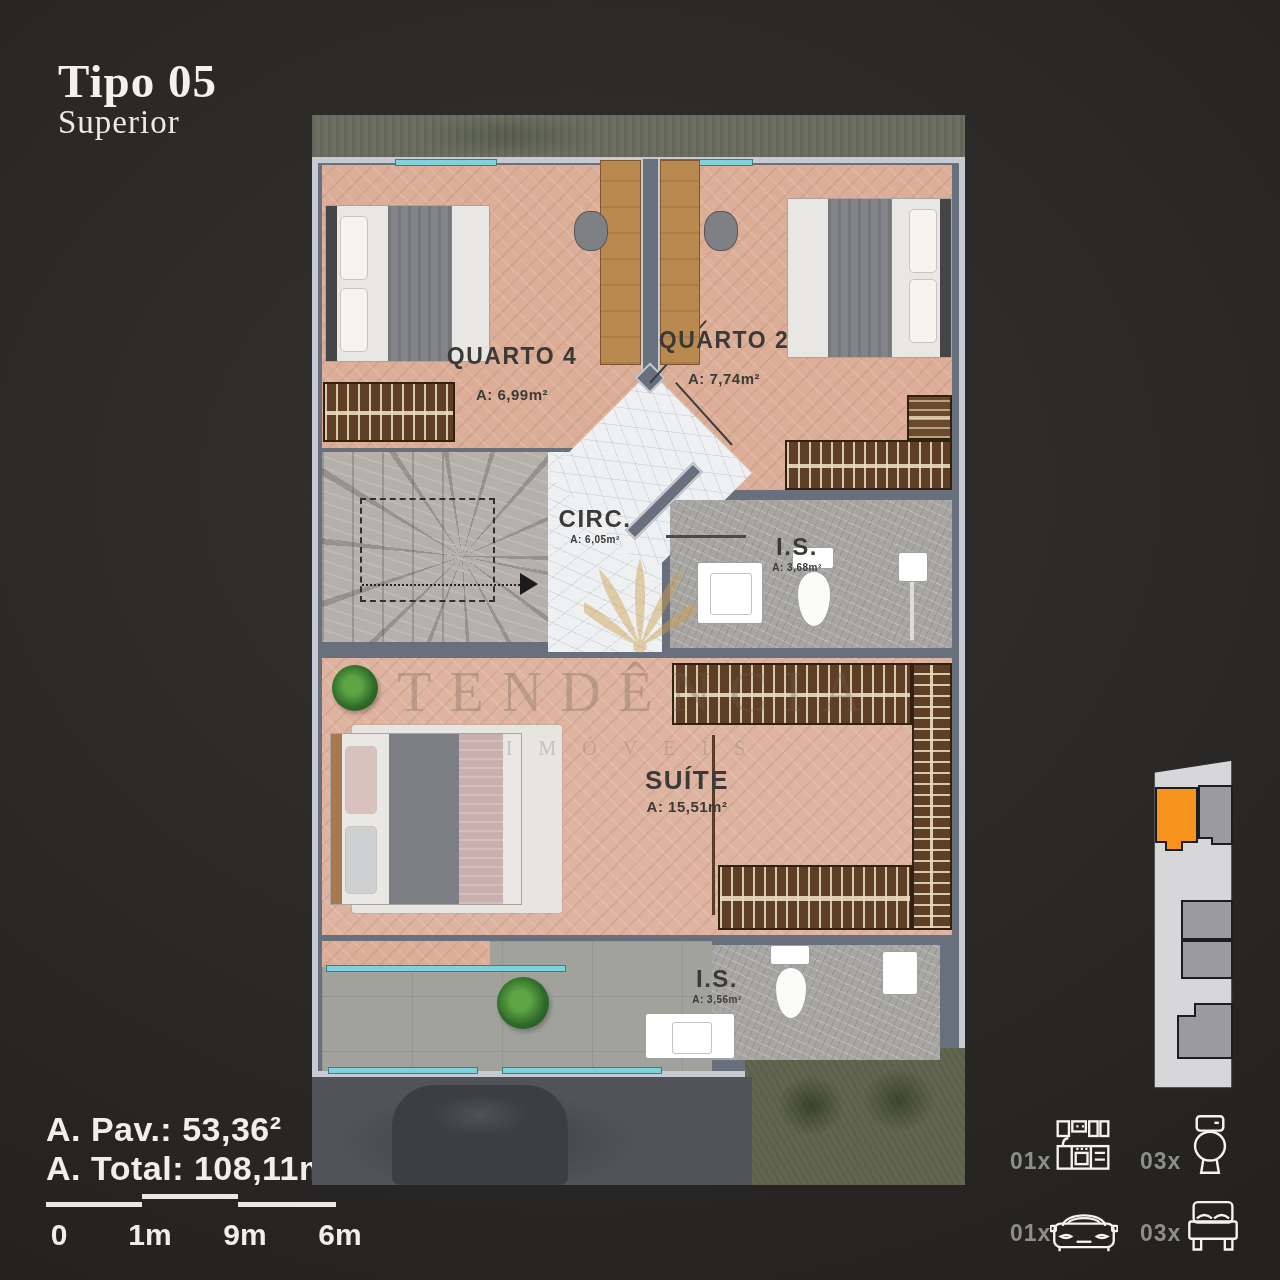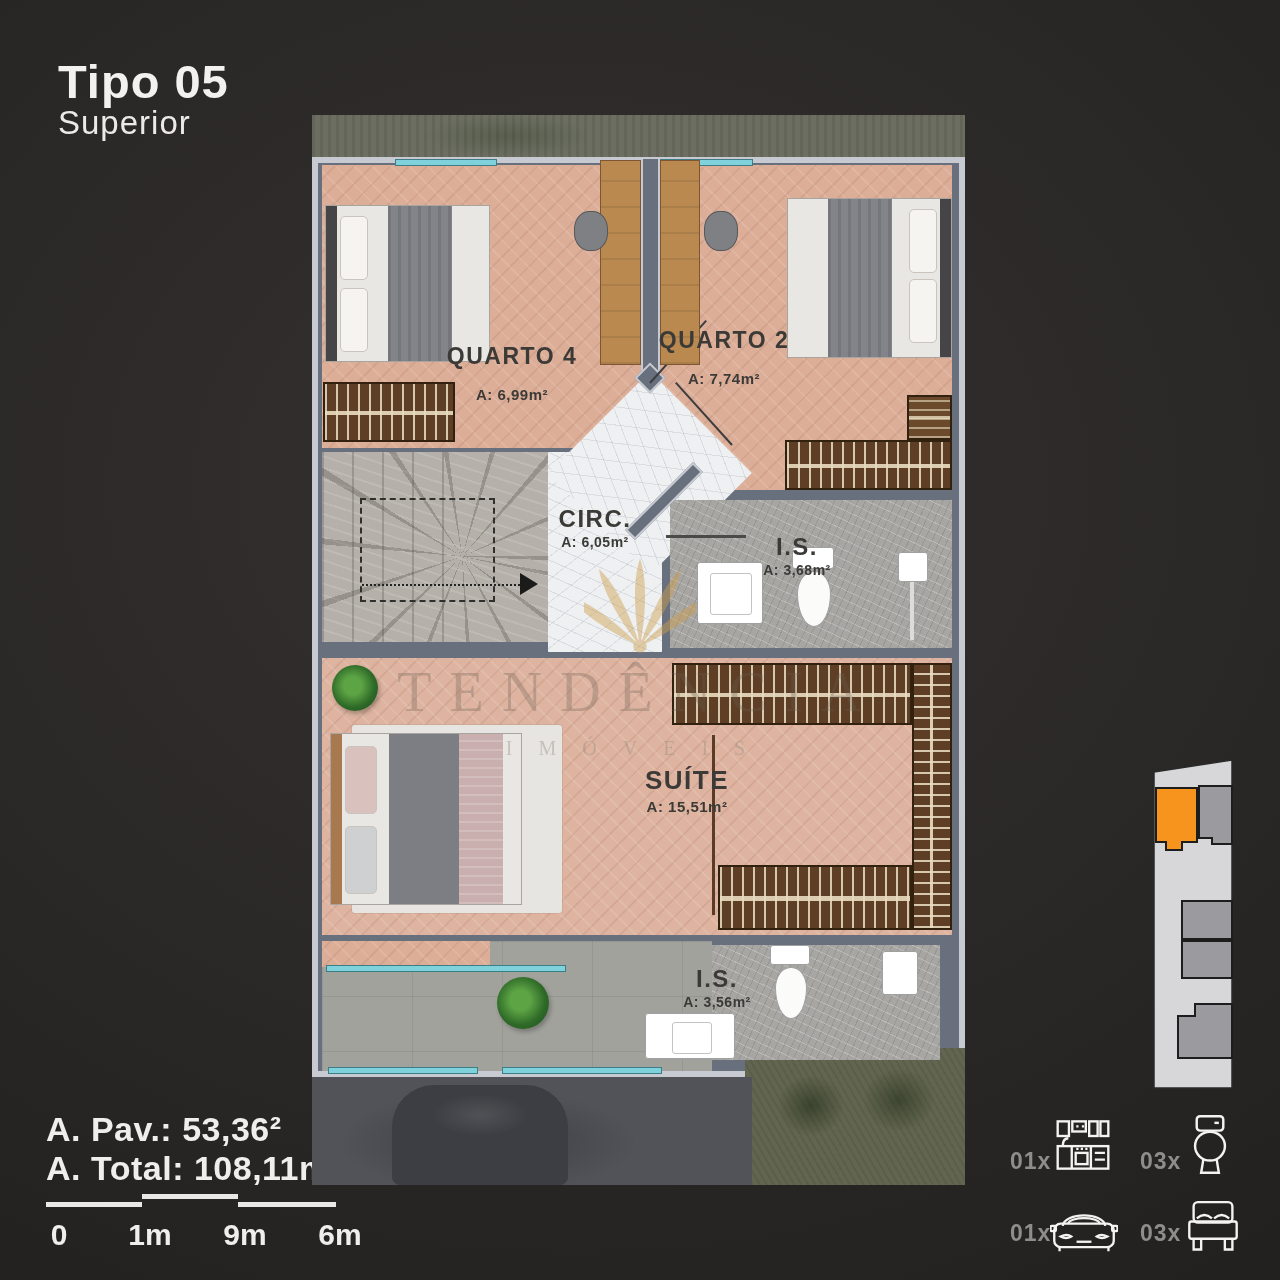--- a/index.html
+++ b/index.html
@@ -6,21 +6,21 @@
   body{width:1280px;height:1280px;overflow:hidden;
        font-family:"Liberation Sans",sans-serif;
        background:#262423;}
   .stage{position:relative;width:1280px;height:1280px;
          background:
            radial-gradient(1150px 950px at 45% 38%, #343130 0%, #2b2928 55%, #232120 100%);
          overflow:hidden;}
   .abs{position:absolute;}
 
   
-  .title{left:58px;top:58px;color:#f2f1ef;line-height:1.02;}
+  .title{left:58px;top:58px;color:#f2f1ef;line-height:1.02;font-family:Liberation Serif, serif;}
   .title .t1{font-size:47px;font-weight:700;letter-spacing:1px;}
   .title .t2{font-size:33px;font-weight:300;letter-spacing:1px;color:#eceae7;}
 
   
   #plan{left:312px;top:115px;width:653px;height:1070px;}
 
   .grass{background:#6b6e60;
          background-image:repeating-linear-gradient(90deg,rgba(0,0,0,.08) 0 3px,transparent 3px 8px),
                           radial-gradient(120px 30px at 30% 50%,rgba(40,50,30,.25),transparent 70%);}
   .walls{left:0;top:42px;width:653px;height:920px;background:#68707e;
@@ -89,21 +89,21 @@
   .stub{background:#68707e;border:2px solid #c7cad0;box-sizing:border-box;}
 
   .car{background:#3c3e43;border-radius:42px 42px 8px 8px;
        background-image:radial-gradient(70px 30px at 50% 30%,rgba(255,255,255,.10),transparent 70%);}
 
   
   .rlabel{text-align:center;color:#3b3a37;z-index:6;}
   .rlabel .rname{font-weight:700;letter-spacing:1.5px;}
   .rlabel .rarea{font-weight:600;letter-spacing:.5px;}
   .lg .rname{font-size:23px;} .lg .rarea{font-size:15px;margin-top:16px;}
-  .md .rname{font-size:24px;} .md .rarea{font-size:14px;margin-top:1px;}
+  .md .rname{font-size:24px;} .md .rarea{font-size:10px;margin-top:1px;}
   .xl .rname{font-size:26px;} .xl .rarea{font-size:15px;margin-top:2px;}
 
   
   .wm1{width:100%;text-align:center;font-family:"Liberation Serif",serif;
        font-size:56px;letter-spacing:18px;color:rgba(105,92,82,.30);z-index:5;}
   .wm2{width:100%;text-align:center;font-family:"Liberation Serif",serif;
        font-size:20px;letter-spacing:26px;color:rgba(145,135,124,.38);z-index:5;}
 
   
   .summary{left:46px;top:1110px;color:#efeeec;font-weight:700;font-size:34px;line-height:1.15;letter-spacing:.5px;}

